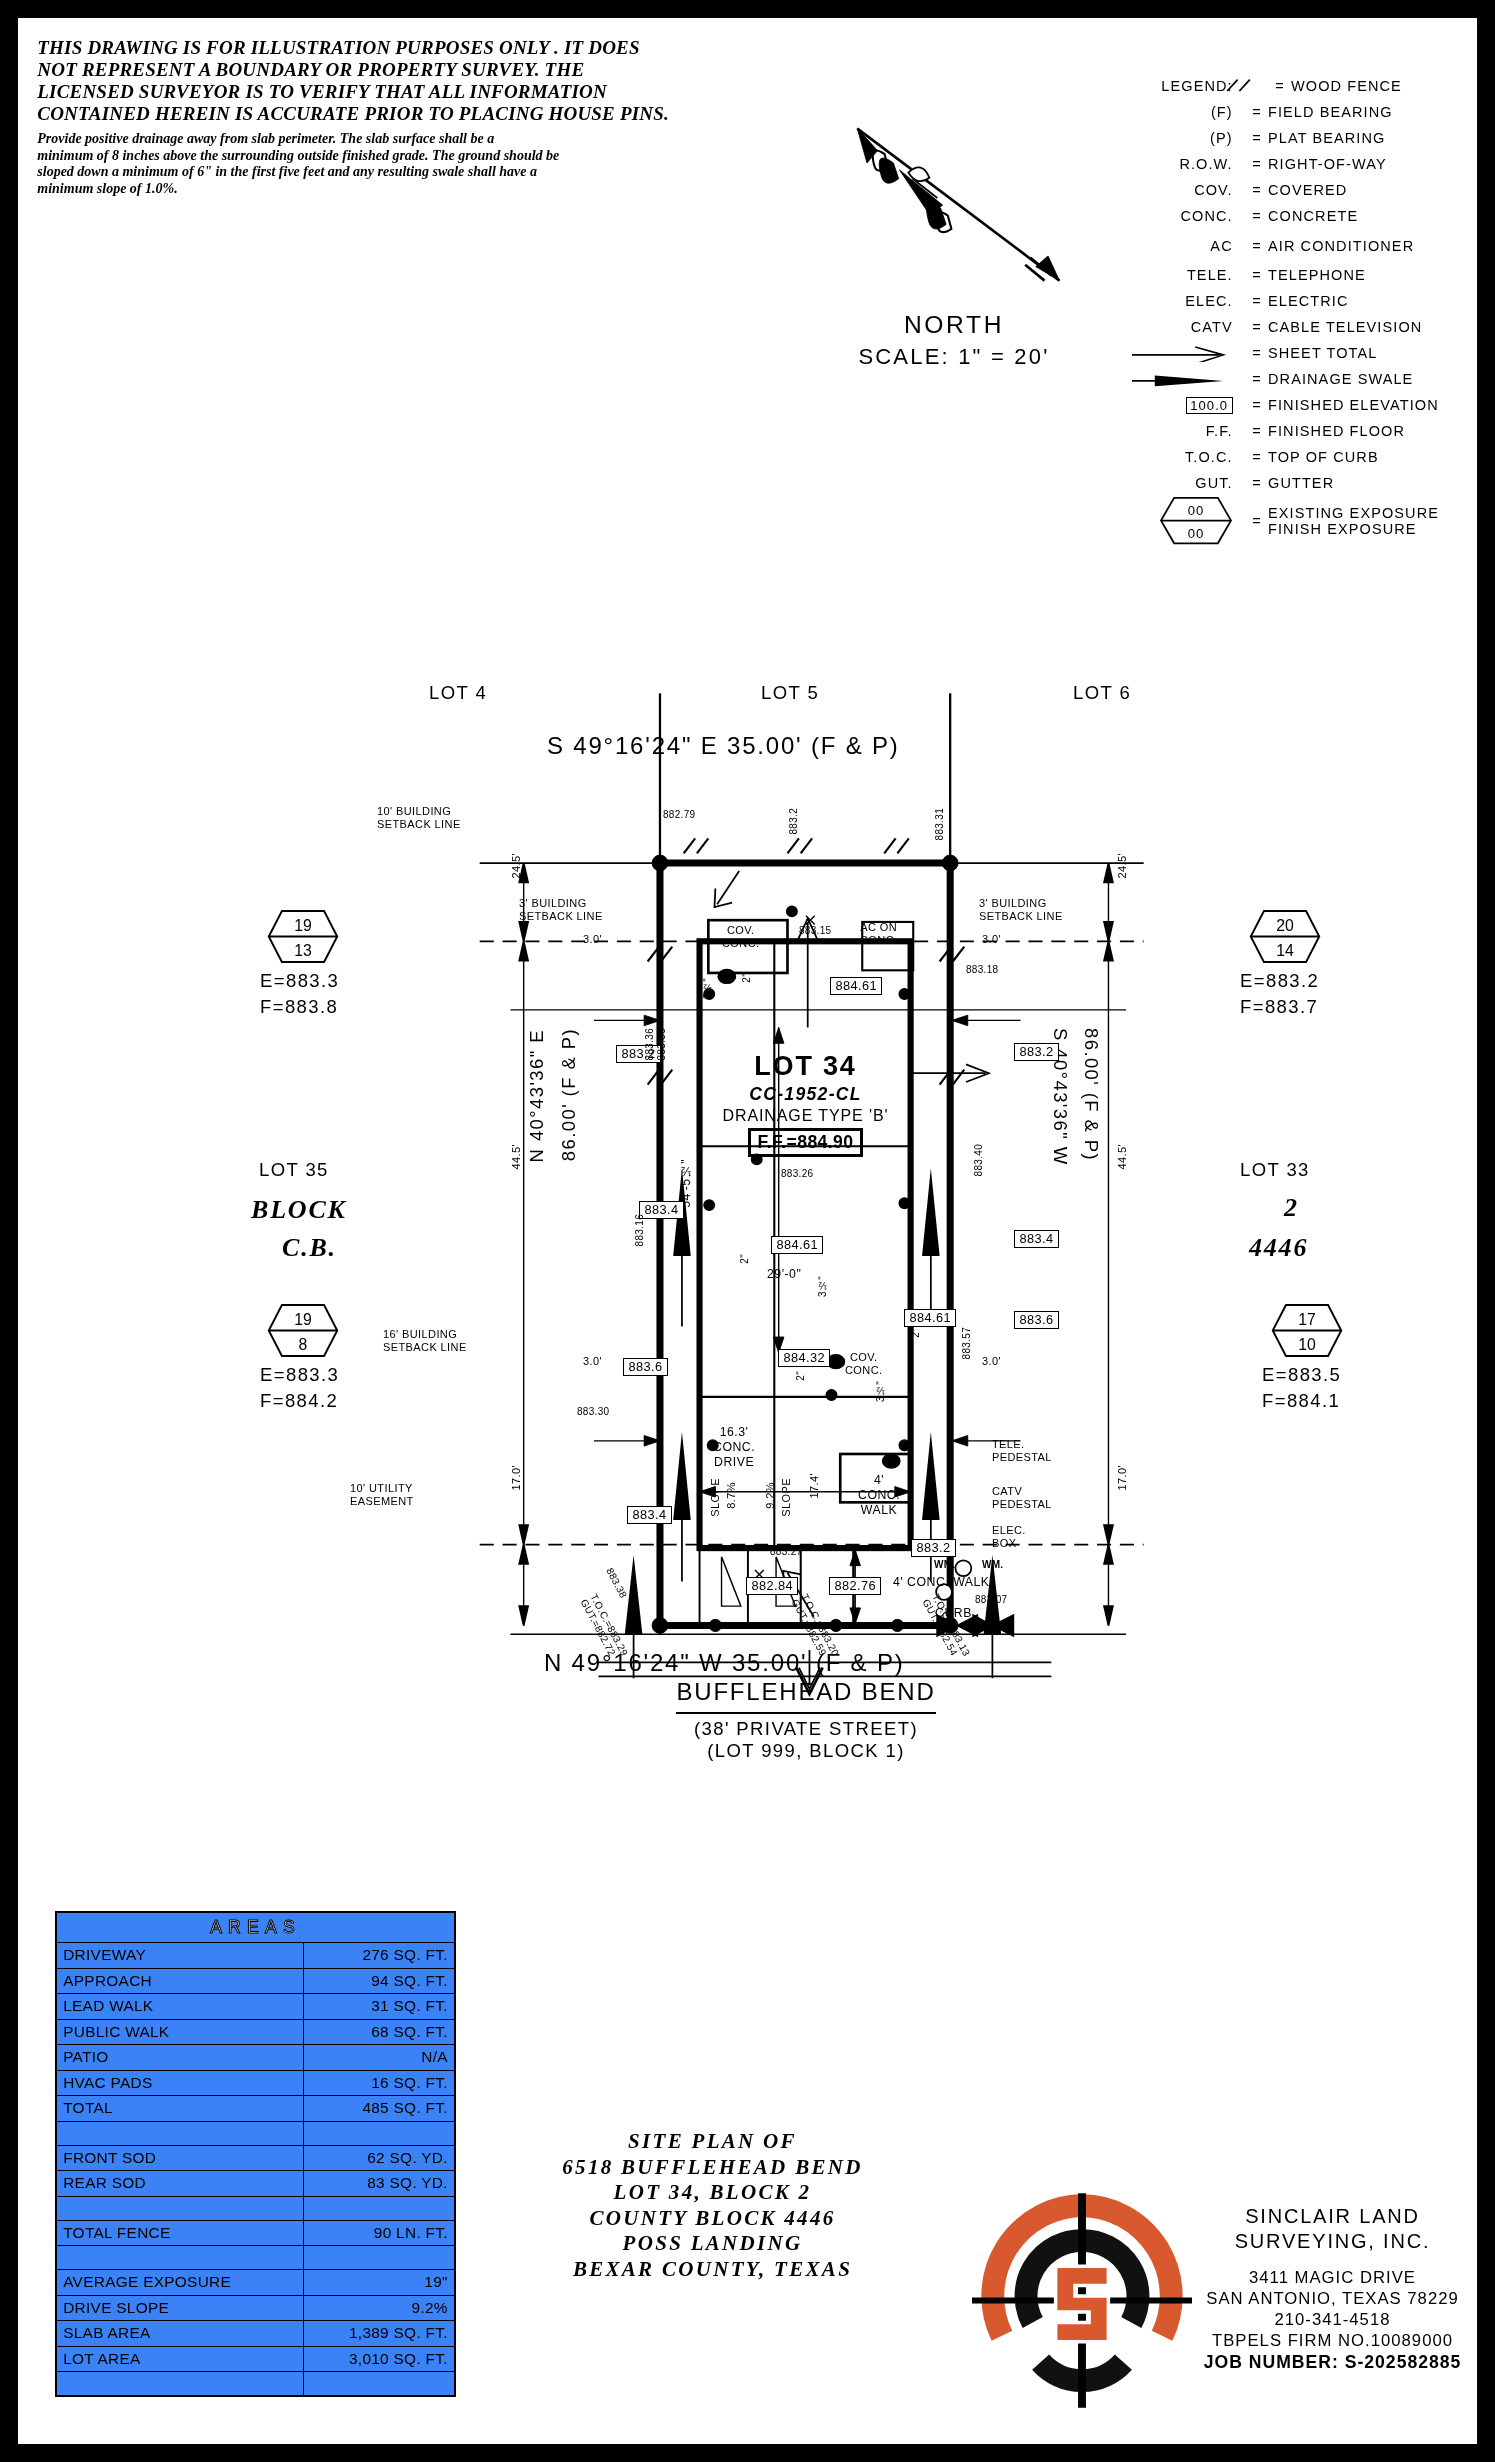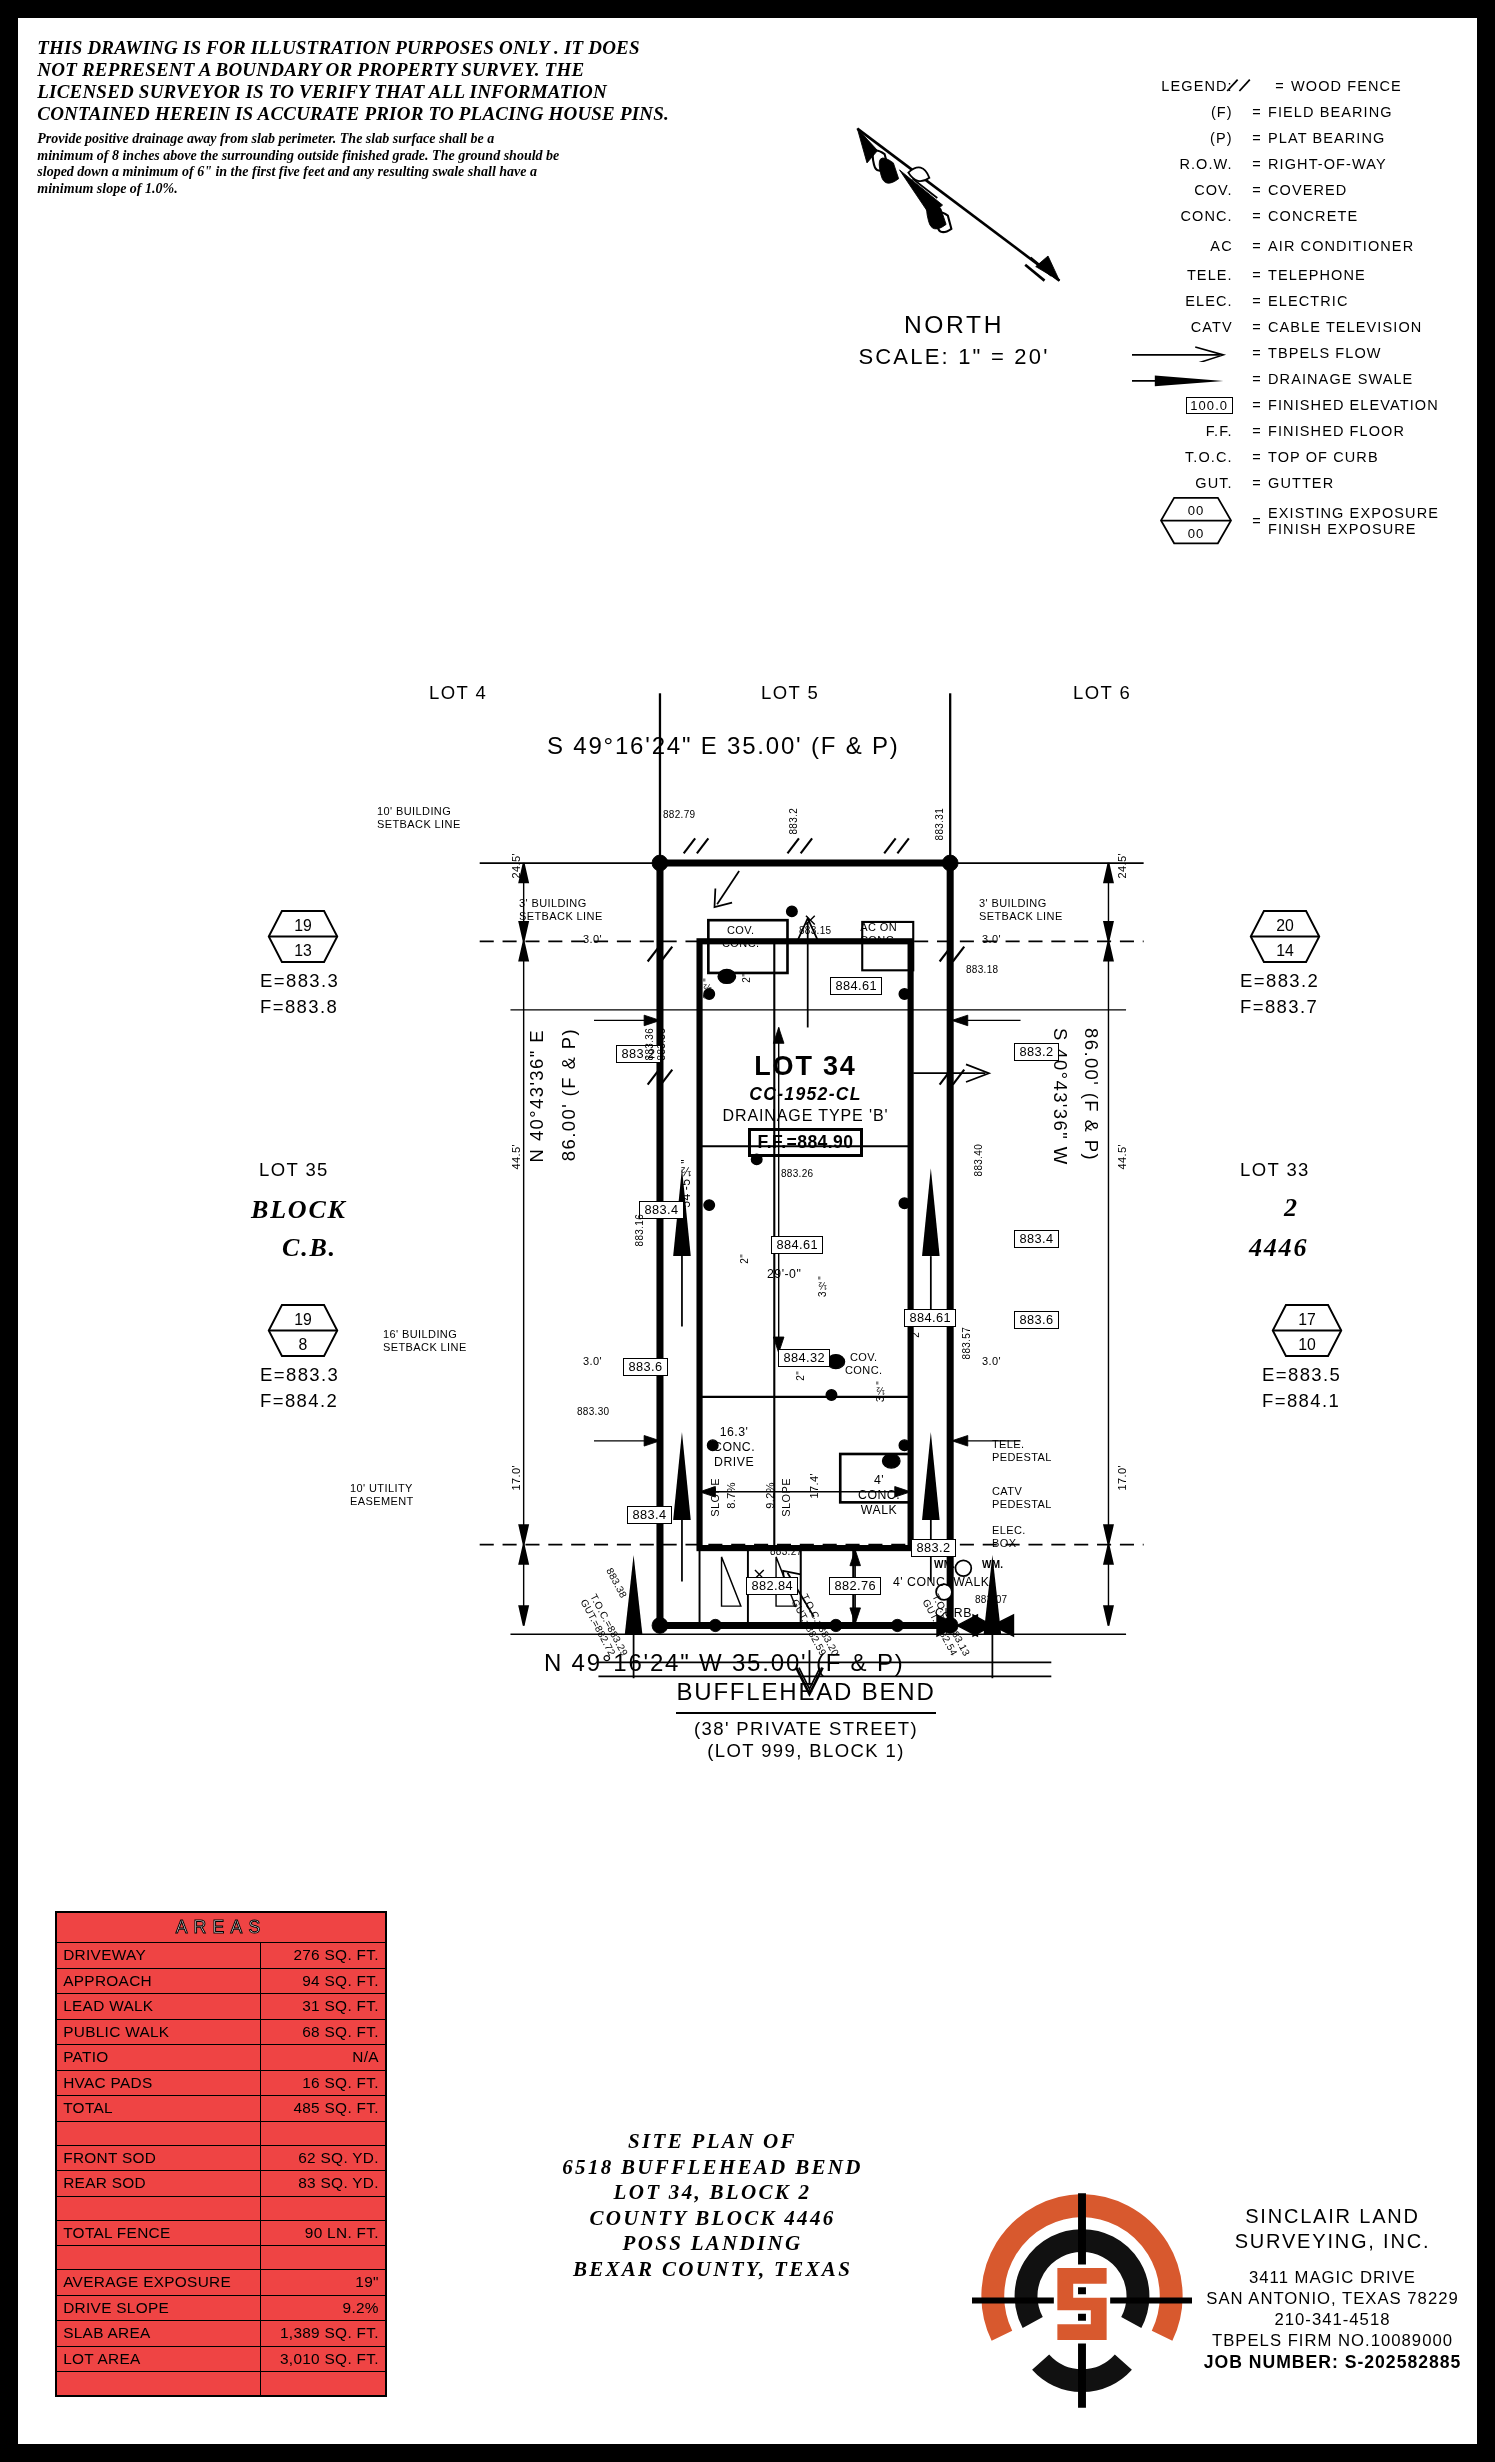--- a/index.html
+++ b/index.html
@@ -60,21 +60,21 @@
     font-size:12.8px; letter-spacing:0.4px; white-space:nowrap; line-height:1.15;margin-left:42px;
   }
   .vert { writing-mode:vertical-rl; }
   .vert180 { writing-mode:vertical-rl; transform:rotate(180deg); }
 
   
   .hex { position:absolute; width:72px; height:55px;text-align:center; }
   .hex svg { display:block; }
 
   
-  #areas { left:37px; top:1893px; width:332px; border:1.8px solid #000; background:#ef4444; }
+  #areas { left:37px; top:1893px; width:401px; border:1.8px solid #000; background:#3b82f6; }
   #areas table { border-collapse:collapse; width:100%; }
   #areas td { border:1.1px solid #000; height:25.5px; padding:0 6.2px;
               font-size:15.4px; letter-spacing:0.3px; }
   #areas td.lbl { text-align:left; width:62%; }
   #areas td.val { text-align:right; }
   #areas td.blank { height:24px; }
   #areas .hdr { text-align:center; font-size:17.6px; letter-spacing:6.2px;
                 height:30px; font-weight:normal;
                 color:#fff; -webkit-text-stroke:1px #000; text-stroke:1px #000; }
 
@@ -195,21 +195,21 @@
     </div>
 
     <div class="leg-row">
       <div class="leg-sym">
         <svg width="101" height="16" style="vertical-align:middle" viewBox="0 0 115 18">
           <line x1="0" y1="10" x2="100" y2="10" stroke="#000" stroke-width="1.8"></line>
           <path d="M72,1 L104,10 L76,19" fill="none" stroke="#000" stroke-width="1.8"></path>
         </svg>
       </div>
       <div class="leg-eq">=</div>
-      <div class="leg-txt">TBPELS FLOW</div>
+      <div class="leg-txt">SHEET TOTAL</div>
     </div>
 
     <div class="leg-row">
       <div class="leg-sym">
         <svg width="101" height="16" style="vertical-align:middle" viewBox="0 0 115 18">
           <line x1="0" y1="10" x2="50" y2="10" stroke="#000" stroke-width="1.8"></line>
           <polygon points="26,4 104,10 26,16" fill="#000"></polygon>
         </svg>
       </div>
       <div class="leg-eq">=</div>

